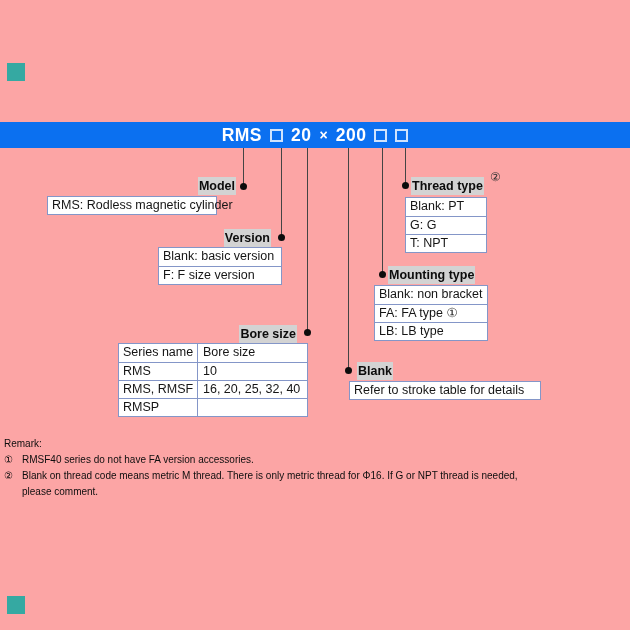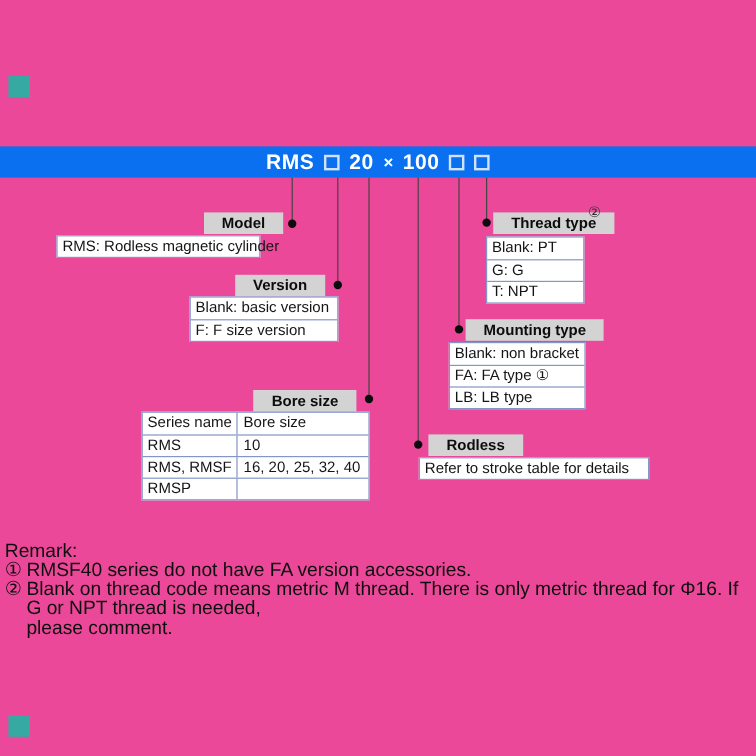--- a/index.html
+++ b/index.html
@@ -6,68 +6,68 @@
     --bar-blue:#0b70f0;
     --table-border:#8496c8;
     --label-bg:#d3d3d3;
     --accent-teal:#35a9a2;
     --line-color:#444444;
     --text-color:#151515;
   }
   *{box-sizing:border-box;margin:0;padding:0}
   html,body{background:#ffffff}
   body{font-family:"Liberation Sans", sans-serif;color:var(--text-color)}
-  .canvas{position:relative;width:630px;height:630px;background:#ec4899;overflow:hidden}
+  .canvas{position:relative;width:630px;height:630px;background:#fca5a5;overflow:hidden}
 
   .teal-mark{position:absolute;left:7px;width:18px;height:18px;background:var(--accent-teal)}
   .teal-mark.top{top:63px}
   .teal-mark.bottom{top:596px}
 
   .code-bar{position:absolute;left:0;top:122px;width:630px;height:26px;background:var(--bar-blue);
     display:flex;align-items:center;justify-content:center;gap:8px}
   .code-text{color:#fff;font-weight:bold;font-size:17.5px;letter-spacing:.5px;line-height:26px}
   .code-x{color:#fff;font-weight:bold;font-size:14px}
   .code-box{display:inline-block;width:13px;height:13px;border:2px solid #cfe3fd;background:transparent}
 
   .vline{position:absolute;width:1px;background:var(--line-color)}
   .dot{position:absolute;width:7px;height:7px;border-radius:50%;background:#0c0c0c}
 
-  .sec-label{position:absolute;height:18px;line-height:18px;padding:0 15px;background:var(--label-bg);
+  .sec-label{position:absolute;height:18px;line-height:18px;padding:0 1px;background:var(--label-bg);
     font-weight:bold;font-size:12.5px;color:#0c0c0c;white-space:nowrap}
   .sup-ref{position:absolute;font-size:12px;color:#333}
 
   .note-box{position:absolute;height:19px;line-height:17px;background:#fff;border:1px solid var(--table-border);
     font-size:12.5px;padding:0 4px;white-space:nowrap}
 
   .tbl{position:absolute;background:#fff;border:1px solid var(--table-border);font-size:12.5px}
   .tbl .row{display:flex;height:18px;line-height:17px;white-space:nowrap}
   .tbl .row + .row{border-top:1px solid var(--table-border)}
   .tbl .row .c{padding-left:4px}
   .tbl .c1{width:79px;border-right:1px solid var(--table-border);padding-left:4px}
   .tbl .c2{flex:1;padding-left:5px}
 
-  .remarks{position:absolute;left:4px;top:452px;width:618px;font-size:16px;line-height:16px;color:#0e0e0e}
+  .remarks{position:absolute;left:4px;top:436px;width:618px;font-size:10px;line-height:16px;color:#0e0e0e}
   .remark-item{display:flex;align-items:flex-start}
   .remark-marker{width:18px;flex:0 0 18px}
   .remark-text{flex:1}
 </style>
 </head>
 <body>
 
 <div class="canvas">
 
   <div class="teal-mark top"></div>
   <div class="teal-mark bottom"></div>
 
   <div class="code-bar">
     <span class="code-text">RMS</span>
     <span class="code-box"></span>
     <span class="code-text">20</span>
     <span class="code-x">×</span>
-    <span class="code-text">100</span>
+    <span class="code-text">200</span>
     <span class="code-box"></span>
     <span class="code-box"></span>
   </div>
 
   <div class="vline" style="left:243px;top:148px;height:38px"></div>
   <div class="vline" style="left:281px;top:148px;height:89px"></div>
   <div class="vline" style="left:307px;top:148px;height:184px"></div>
   <div class="vline" style="left:348px;top:148px;height:222px"></div>
   <div class="vline" style="left:382px;top:148px;height:126px"></div>
   <div class="vline" style="left:405px;top:148px;height:37px"></div>
@@ -104,21 +104,21 @@
     </div>
     <div class="row">
       <span class="c1">RMS, RMSF</span>
       <span class="c2">16, 20, 25, 32, 40</span>
     </div>
     <div class="row">
       <span class="c1">RMSP</span>
     </div>
   </div>
 
-  <div class="sec-label" style="left:357px;top:362px">Rodless</div>
+  <div class="sec-label" style="left:357px;top:362px">Blank</div>
   <div class="note-box" style="left:349px;top:381px;width:192px">Refer to stroke table for details</div>
 
   <div class="sec-label" style="left:388px;top:266px">Mounting type</div>
   <div class="tbl" style="left:374px;top:285px;width:114px">
     <div class="row">
         <span class="c">Blank: non bracket</span>
       </div>
     <div class="row">
         <span class="c">FA:  FA type ①</span>
       </div>

